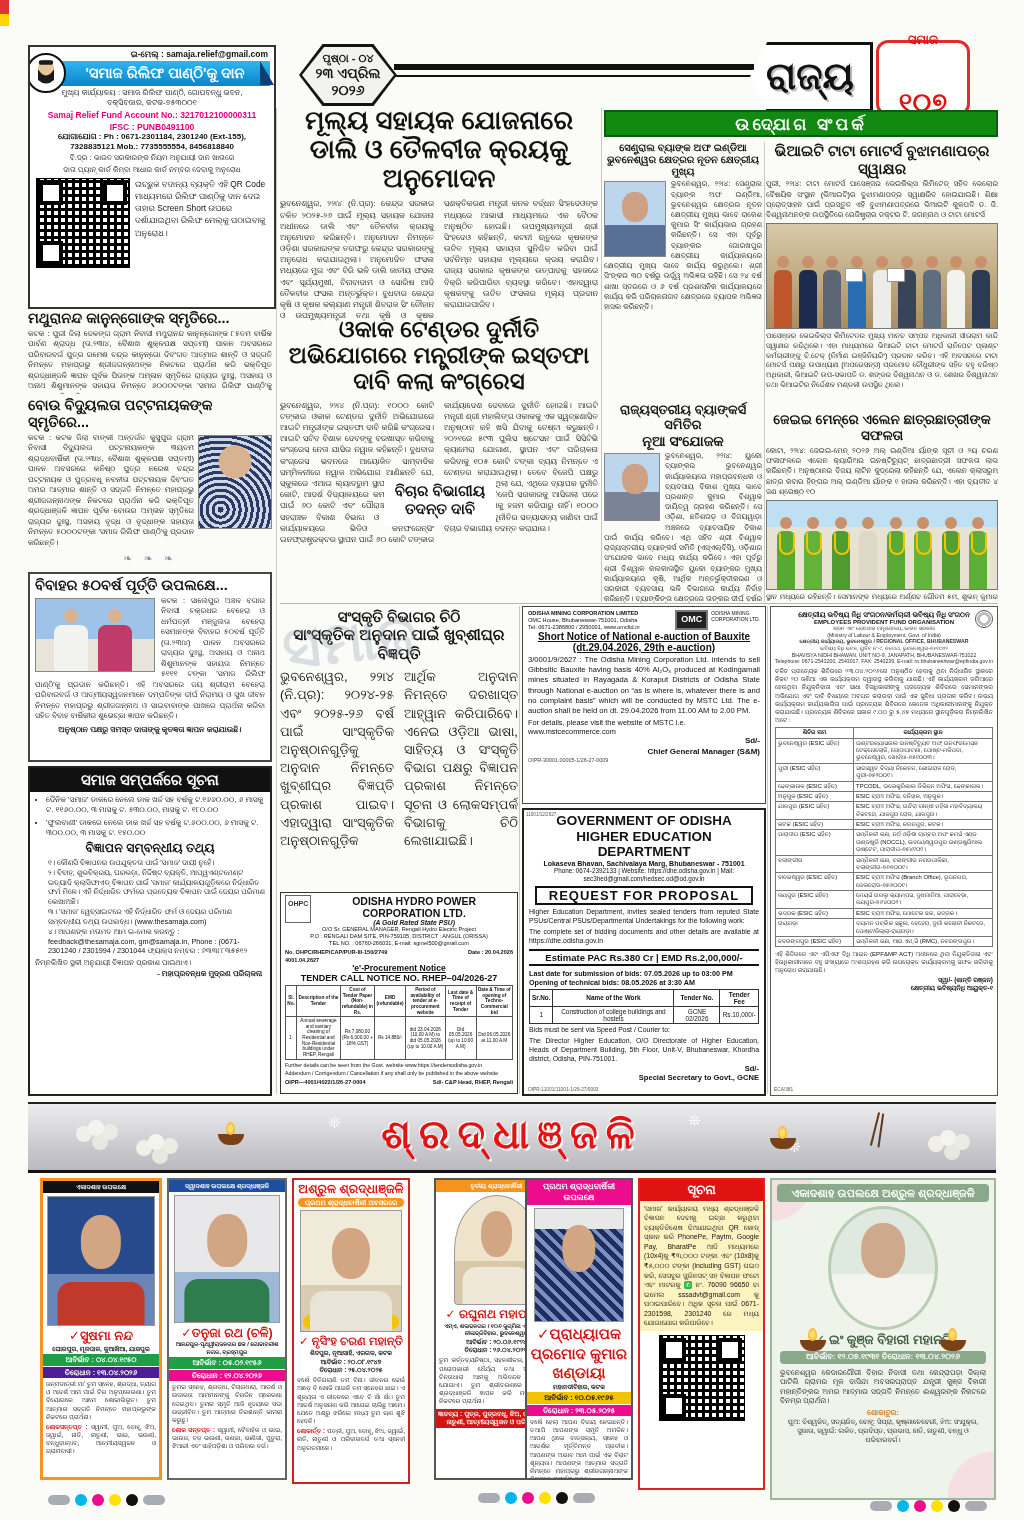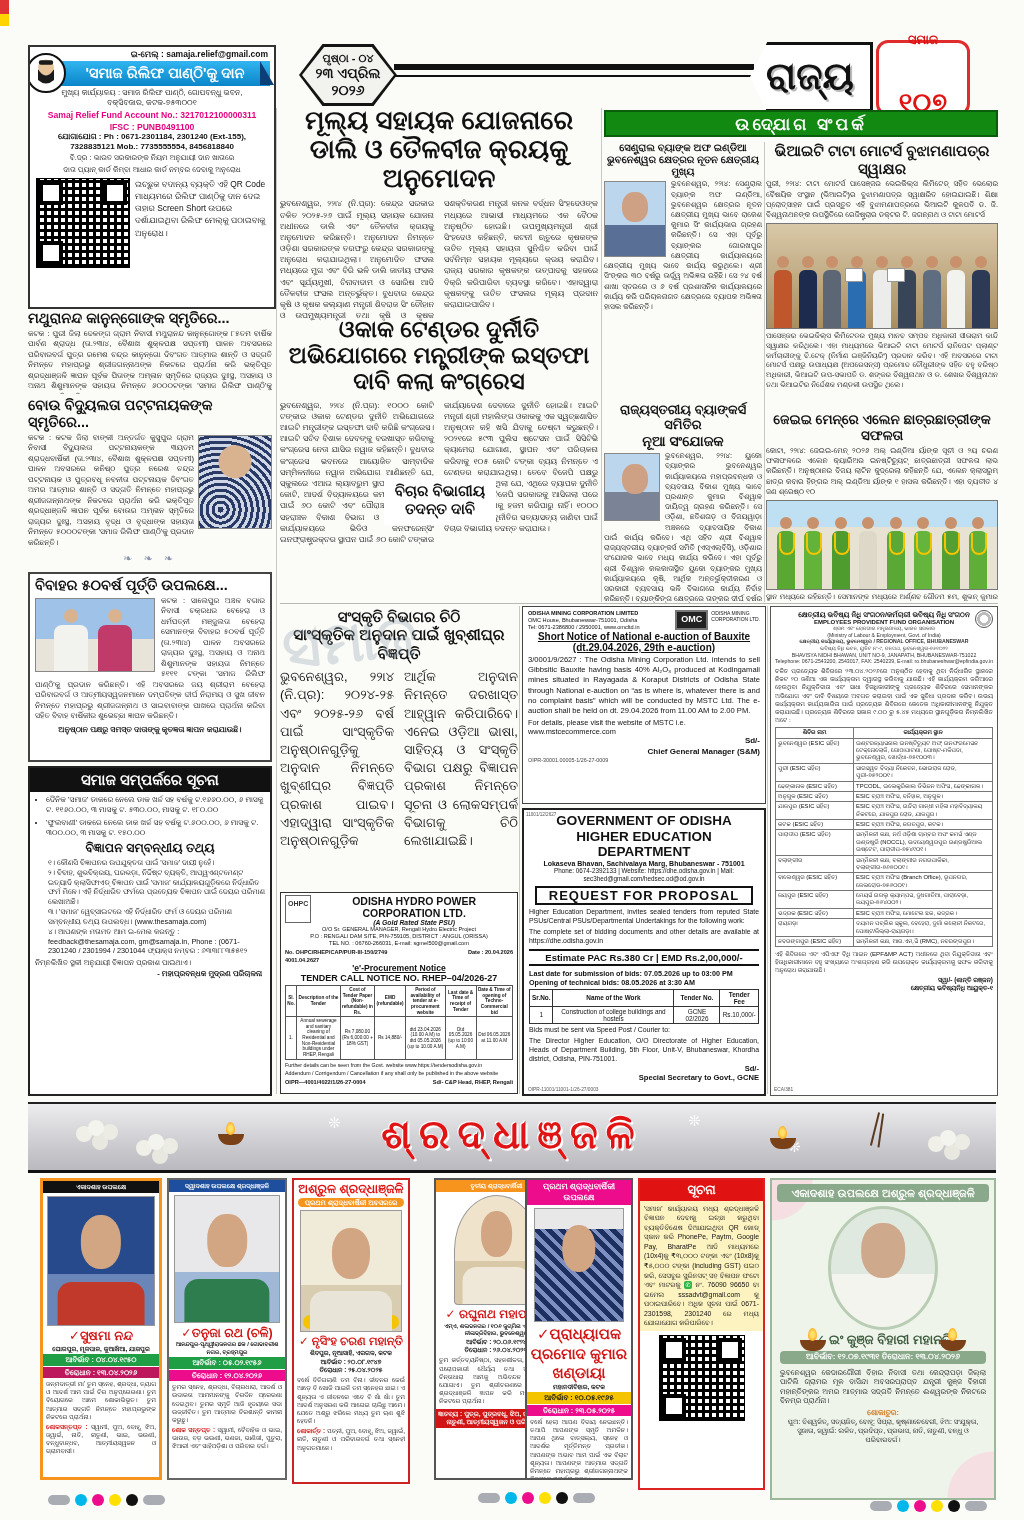--- a/index.html
+++ b/index.html
@@ -637,21 +637,21 @@
     <span class="diya" style="right:200px;top:34px;"></span>
     <div class="t">ଶ୍ରଦ୍ଧାଞ୍ଜଳି</div>
   </div>
 
   <div id="oa1" class="oad clip">
     <div class="hd" style="background:#111;">ଏକାଦଶାହ ଉପଲକ୍ଷେ</div>
     <div class="pho" style="width:106px;height:128px;--dress:#c0392b;"></div>
     <div class="nm">✓ସୁଷମା ନନ୍ଦ</div>
     <div class="loc">ଘୋରପୁର, ମୂଳପାଳ, କୁଆଖିଆ, ଯାଜପୁର</div>
     <div class="bar" style="background:#1f9e46;">ଆବିର୍ଭାବ : ୦୪.୦୪.୧୯୫୦</div>
-    <div class="bar" style="background:#be185d;">ତିରୋଧାନ : ୧୩.୦୪.୨୦୨୬</div>
+    <div class="bar" style="background:#4c1d95;">ତିରୋଧାନ : ୧୩.୦୪.୨୦୨୬</div>
     <div class="bd">ଜନ୍ମଦାତ୍ରୀ ମା' ତୁମ ସ୍ନେହ, ଶ୍ରଦ୍ଧା, ତ୍ୟାଗ ଓ ଆଦର୍ଶ ଆମ ପାଇଁ ଚିର ଅନୁପ୍ରେରଣା। ତୁମ ବିୟୋଗରେ ଆମେ ଶୋକାଭିଭୂତ। ତୁମ ଆତ୍ମାର ସଦ୍‌ଗତି ନିମନ୍ତେ ମହାପ୍ରଭୁଙ୍କ ନିକଟରେ ପ୍ରାର୍ଥନା।</div>
     <div class="fam"><span class="rl">ଶୋକସନ୍ତପ୍ତ :</span><span> ସ୍ୱାମୀ, ପୁଅ, ବୋହୂ, ଝିଅ, ଜ୍ୱାଇଁ, ନାତି, ନାତୁଣୀ, ଭାଇ, ଭଉଣୀ, ବନ୍ଧୁବାନ୍ଧବ, ଆତ୍ମୀୟସ୍ୱଜନ ଓ ଗ୍ରାମବାସୀ।</span></div>
   </div>
 
   <div id="oa2" class="oad clip">
     <div class="hd" style="background:#1d4f9e;">ଦ୍ୱାଦଶାହ ଉପଲକ୍ଷେ ଶ୍ରଦ୍ଧାଞ୍ଜଳି</div>
     <div class="pho" style="width:104px;height:126px;--dress:#2e7d4f;background:linear-gradient(#e8e8ea 60%,#9fb8d8 60%);"></div>
     <div class="nm" style="font-size:12.5px;">✓ତନୁଜା ରଥ (ଚଳି)</div>
     <div class="loc" style="font-size:5.8px;">ଆନନ୍ଦପୁର-ପୃଥ୍ୱୀରାଜନଗର ଛକ / ଗୋଦାବରୀଶ ନଗର, ବ୍ରହ୍ମପୁର</div>
     <div class="bar" style="background:#1f9e46;">ଆବିର୍ଭାବ : ୦୫.୦୨.୧୯୫୬</div>

